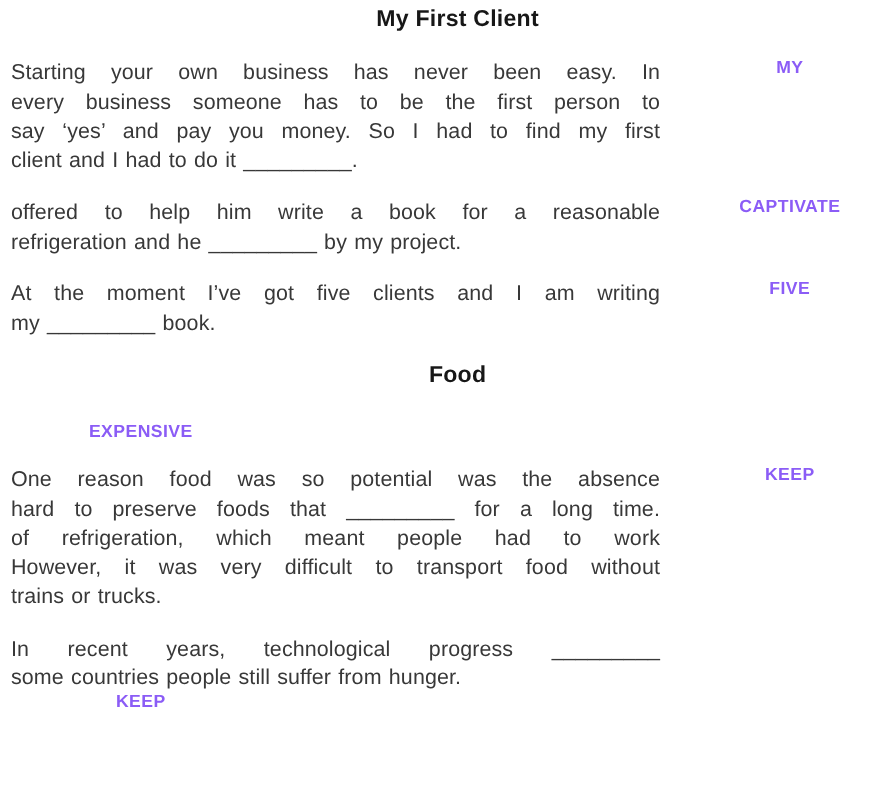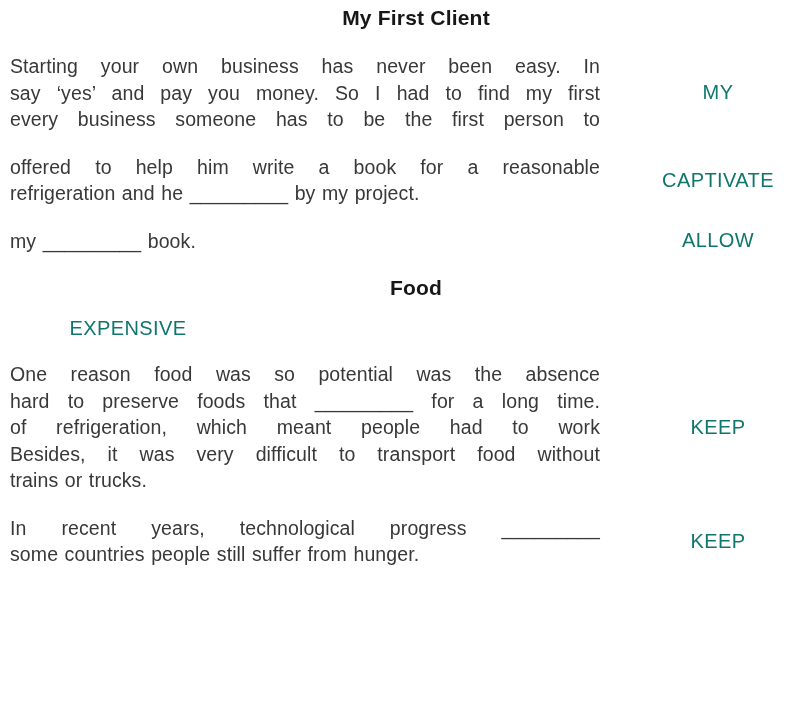--- a/index.html
+++ b/index.html
@@ -22,27 +22,27 @@
     width: 780px;
     padding-left: 32px;       
     text-align: center;
     font-size: 21px;
     line-height: 26px;
     font-weight: 700;
     letter-spacing: 0.2px;
     color: #171717;
     margin-bottom: 22px;
   }
-  .section-title.mid { margin-bottom: 16px; }
+  .section-title.mid { margin-bottom: 30px; }
   .row {
     display: flex;
-    align-items: center;
+    align-items: flex-start;
     margin-bottom: 21px;
   }
-  .row:last-child { margin-bottom: 0; }
+  .row:last-child { margin-bottom: 0; flex-direction: column; }
   .text-col {
     width: 590px;
     font-size: 19.5px;
     line-height: 26.5px;
     letter-spacing: 0.1px;
     word-spacing: 1px;
   }
   .text-col .jl {               
     text-align: justify;
     text-align-last: justify;
@@ -54,78 +54,80 @@
     white-space: nowrap;
   }
   .kw-col {
     width: 164px;
     margin-left: 36px;
     display: flex;
     align-items: center;
     justify-content: center;
   }
   .kw {
-    font-weight: 400;
-    font-size: 20px;
+    font-weight: 700;
+    font-size: 16px;
     letter-spacing: 0.4px;
-    color: #0f766e;
+    color: #8b5cf6;
     white-space: nowrap;
   }
 </style>
 </head>
 <body>
 
 <div class="page">
 
   <div class="section-title">My First Client</div>
 
   <div class="row">
     <div class="text-col">
       <div class="jl">Starting your own business has never been easy. In</div>
+      <div class="jl">every business someone has to be the first person to</div>
       <div class="jl">say ‘yes’ and pay you money. So I had to find my first</div>
-      <div class="jl">every business someone has to be the first person to</div>
+      <div class="ll">client and I had to do it _________.</div>
     </div>
     <div class="kw-col">
       <span class="kw">MY</span>
     </div>
   </div>
 
   <div class="row">
     <div class="text-col">
       <div class="jl">offered to help him write a book for a reasonable</div>
       <div class="ll">refrigeration and he _________ by my project.</div>
     </div>
     <div class="kw-col">
       <span class="kw">CAPTIVATE</span>
     </div>
   </div>
 
   <div class="row">
     <div class="text-col">
+      <div class="jl">At the moment I’ve got five clients and I am writing</div>
       <div class="ll">my _________ book.</div>
     </div>
     <div class="kw-col">
-      <span class="kw">ALLOW</span>
+      <span class="kw">FIVE</span>
     </div>
   </div>
 
   <div class="section-title mid">Food</div>
 
   <div class="row">
     <div class="kw-col">
       <span class="kw">EXPENSIVE</span>
     </div>
   </div>
 
   <div class="row">
     <div class="text-col">
       <div class="jl">One reason food was so potential was the absence</div>
       <div class="jl">hard to preserve foods that _________ for a long time.</div>
       <div class="jl">of refrigeration, which meant people had to work</div>
-      <div class="jl">Besides, it was very difficult to transport food without</div>
+      <div class="jl">However, it was very difficult to transport food without</div>
       <div class="ll">trains or trucks.</div>
     </div>
     <div class="kw-col">
       <span class="kw">KEEP</span>
     </div>
   </div>
 
   <div class="row">
     <div class="text-col">
       <div class="jl">In recent years, technological progress _________</div>

